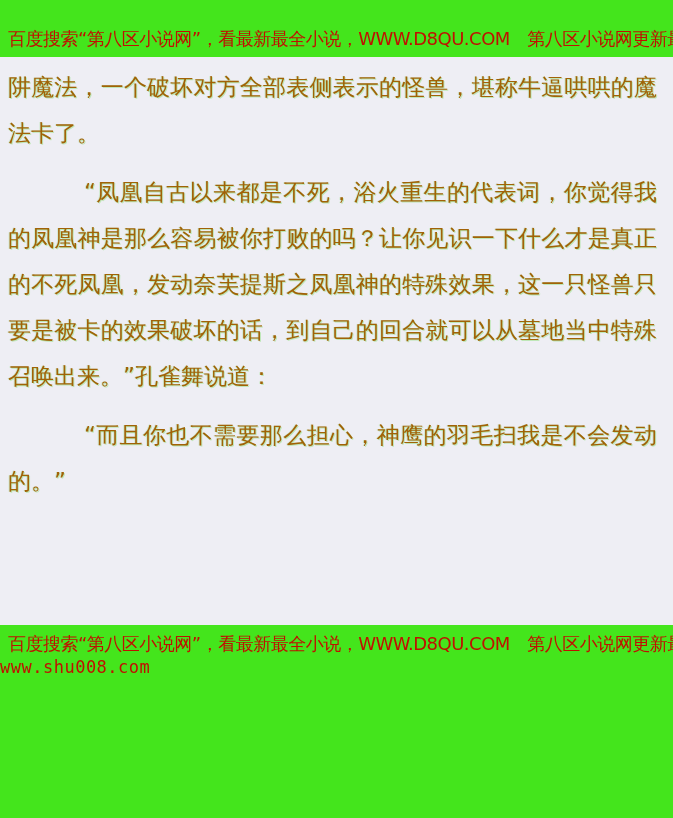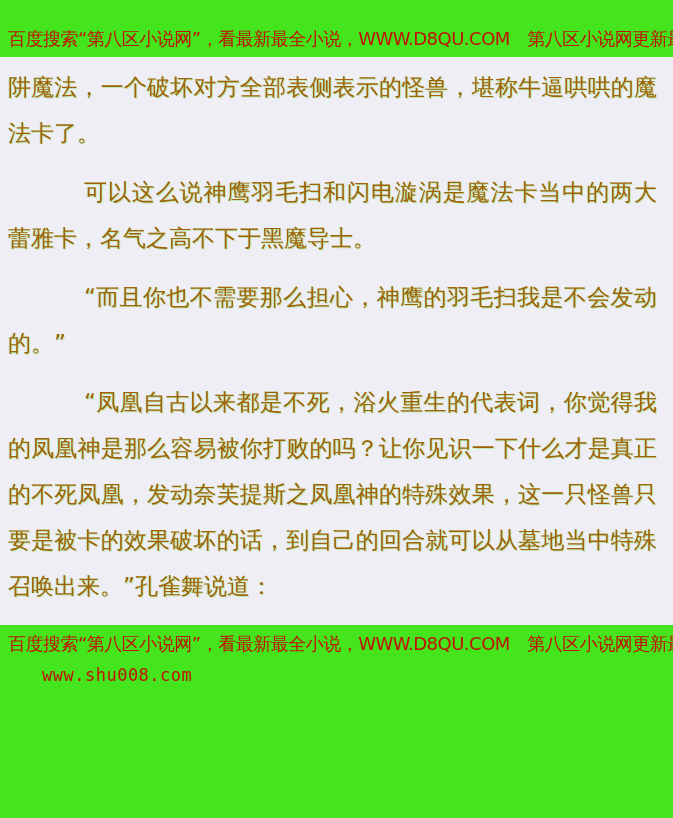--- a/index.html
+++ b/index.html
@@ -25,22 +25,21 @@
     display: flex;
     align-items: flex-end;
     padding: 0 2px 6px 8px;
   }
   .banner-bottom {
     height: 60px;
     padding-top: 7px;
   }
   .banner-bottom .promo-line { padding-left: 8px; }
   .watermark-line {
-    padding-left: 42px;
-    margin-top: 9px;
+    margin-top: 1px;
     font-size: 17px;
     font-family: "DejaVu Sans Mono", "Liberation Mono", monospace;
     letter-spacing: 0.5px;
   }
   
   .content {
     height: 568px;
     background: #EEEEF4;
     padding: 7px 16px 0 8px;
     color: #a16207;
@@ -60,23 +59,22 @@
 <body>
 
 <div>
 
   <div class="banner banner-top">
     <span>百度搜索“第八区小说网”，看最新最全小说，WWW.D8QU.COM　第八区小说网更新最快！</span>
   </div>
 
   <div class="content">
     <p class="no-indent">阱魔法，一个破坏对方全部表侧表示的怪兽，堪称牛逼哄哄的魔法卡了。</p>
-    <p>可以这么说神鹰羽毛扫和闪电漩涡是魔法卡当中的两大蕾雅卡，名气之高不下于黑魔导士。</p>
+    <p>“凤凰自古以来都是不死，浴火重生的代表词，你觉得我的凤凰神是那么容易被你打败的吗？让你见识一下什么才是真正的不死凤凰，发动奈芙提斯之凤凰神的特殊效果，这一只怪兽只要是被卡的效果破坏的话，到自己的回合就可以从墓地当中特殊召唤出来。”孔雀舞说道：</p>
     <p>“而且你也不需要那么担心，神鹰的羽毛扫我是不会发动的。”</p>
-    <p>“凤凰自古以来都是不死，浴火重生的代表词，你觉得我的凤凰神是那么容易被你打败的吗？让你见识一下什么才是真正的不死凤凰，发动奈芙提斯之凤凰神的特殊效果，这一只怪兽只要是被卡的效果破坏的话，到自己的回合就可以从墓地当中特殊召唤出来。”孔雀舞说道：</p>
   </div>
 
   <div class="banner banner-bottom">
     <div class="promo-line">百度搜索“第八区小说网”，看最新最全小说，WWW.D8QU.COM　第八区小说网更新最快！</div>
     <div class="watermark-line">www.shu008.com</div>
   </div>
 
 </div>
 
 </body></html>

